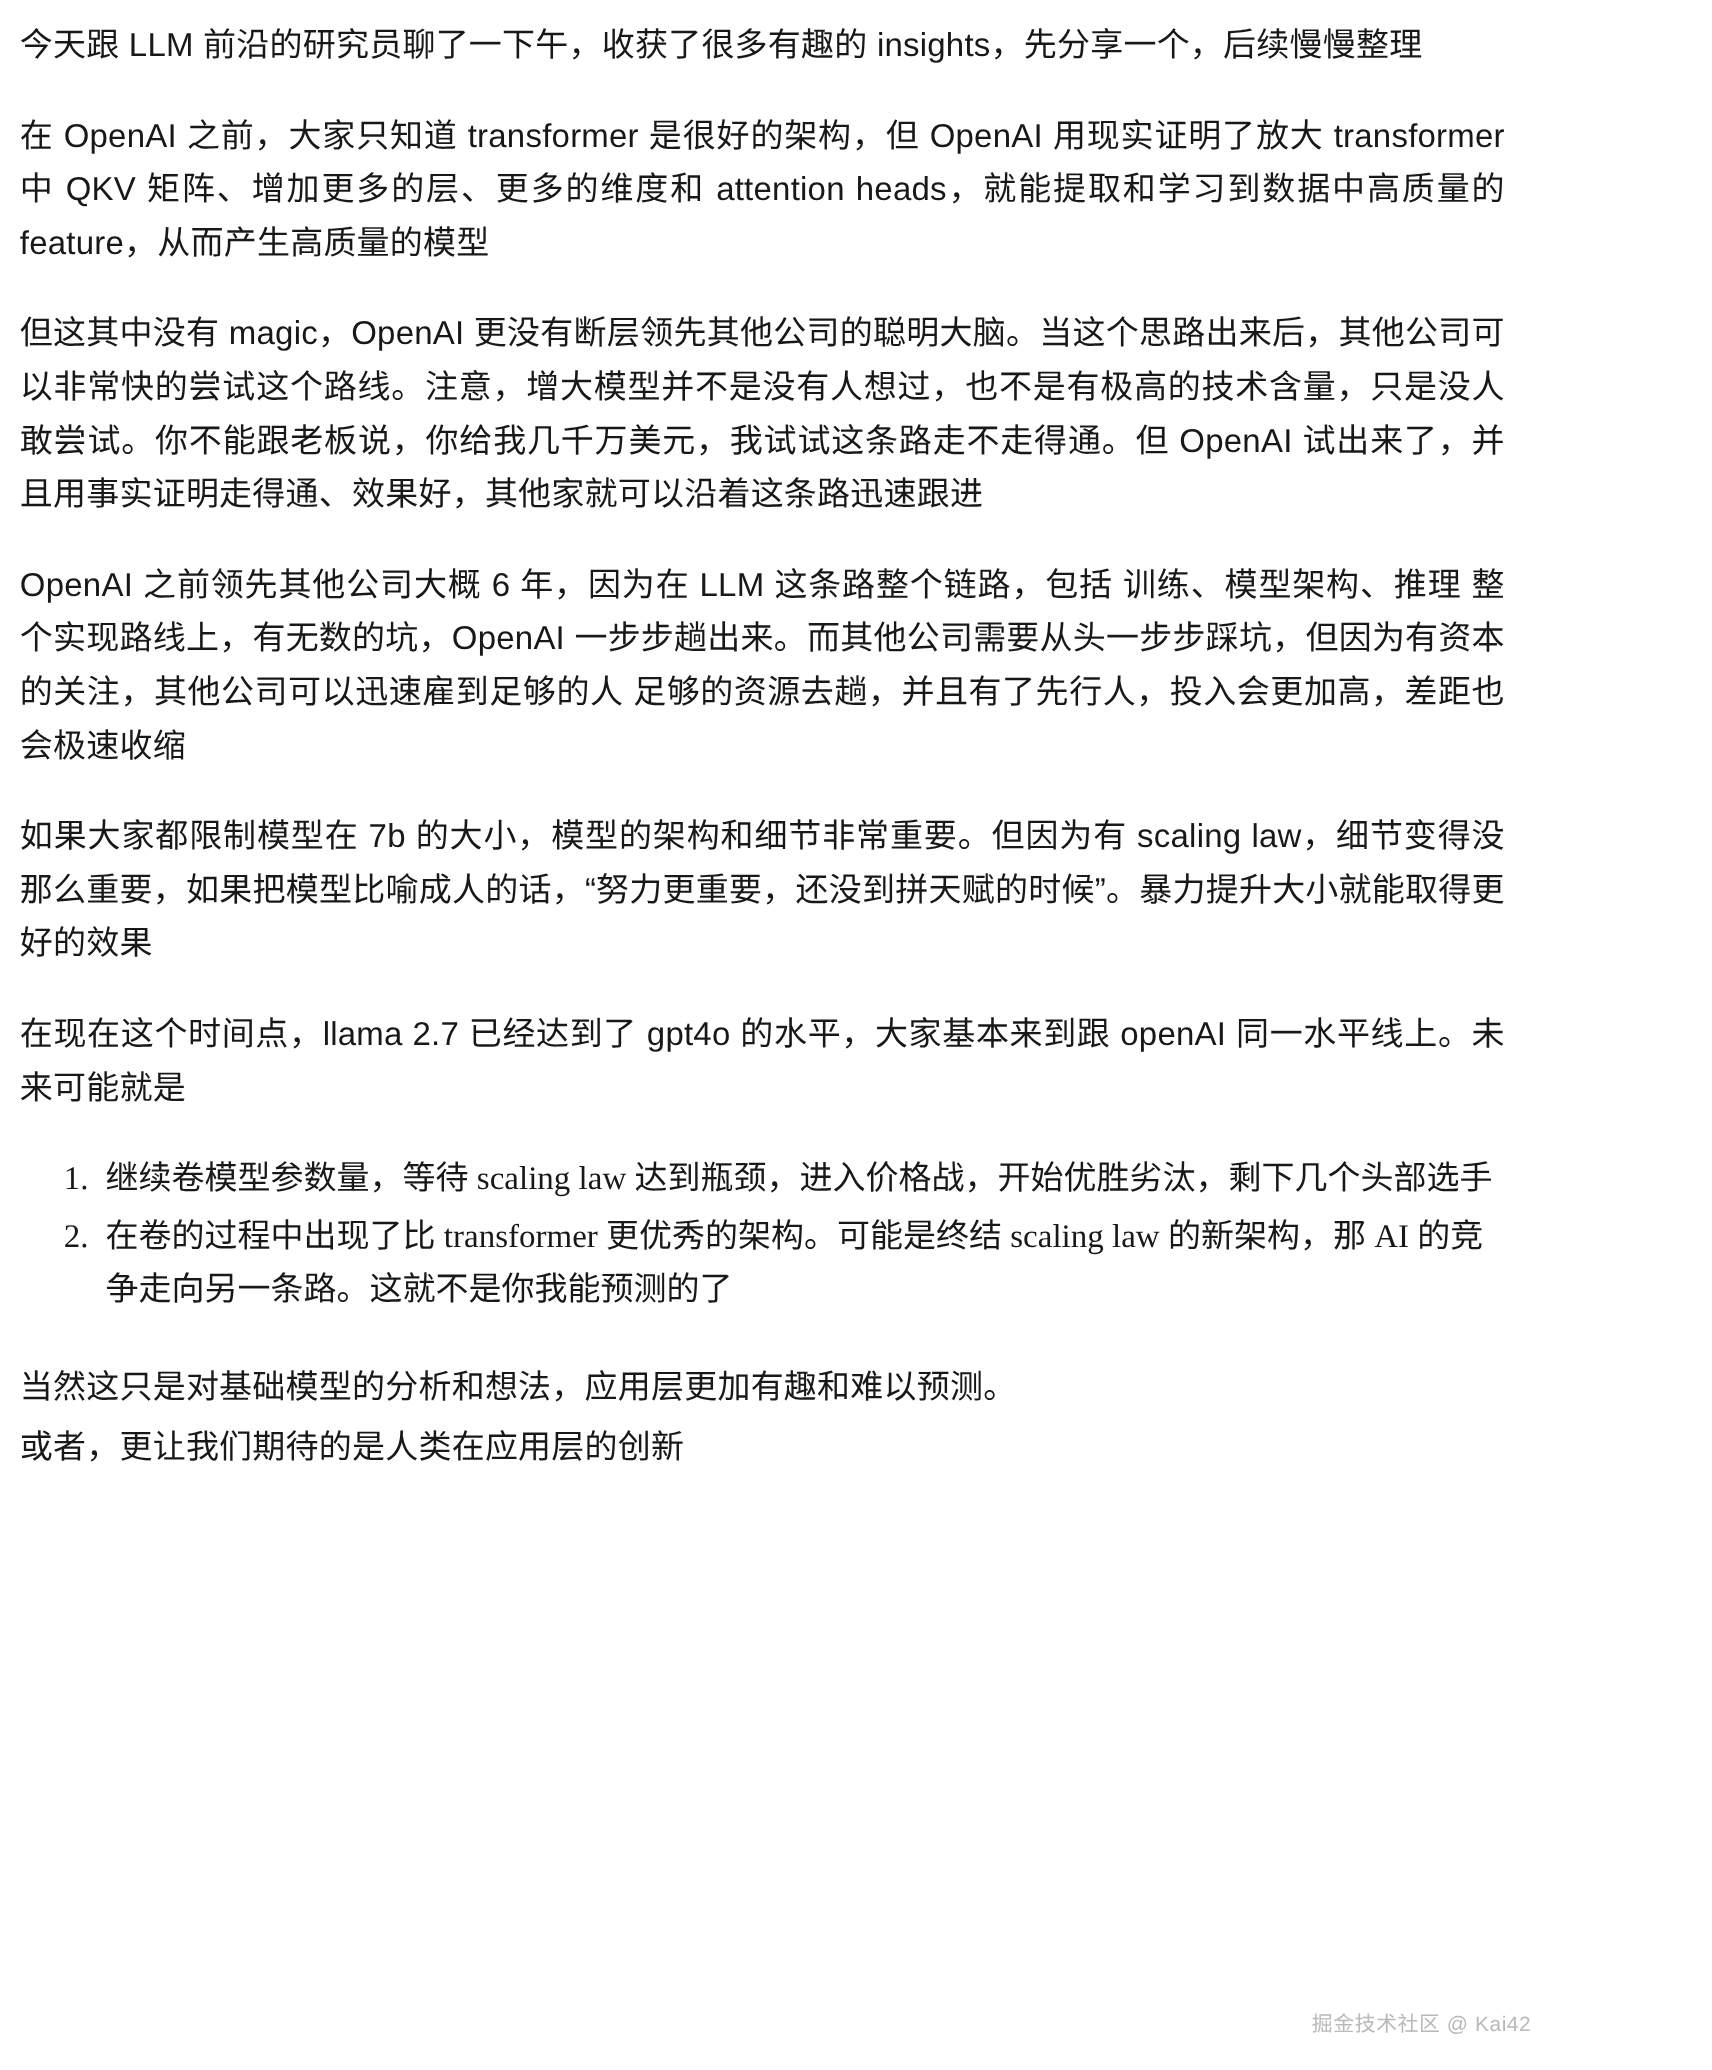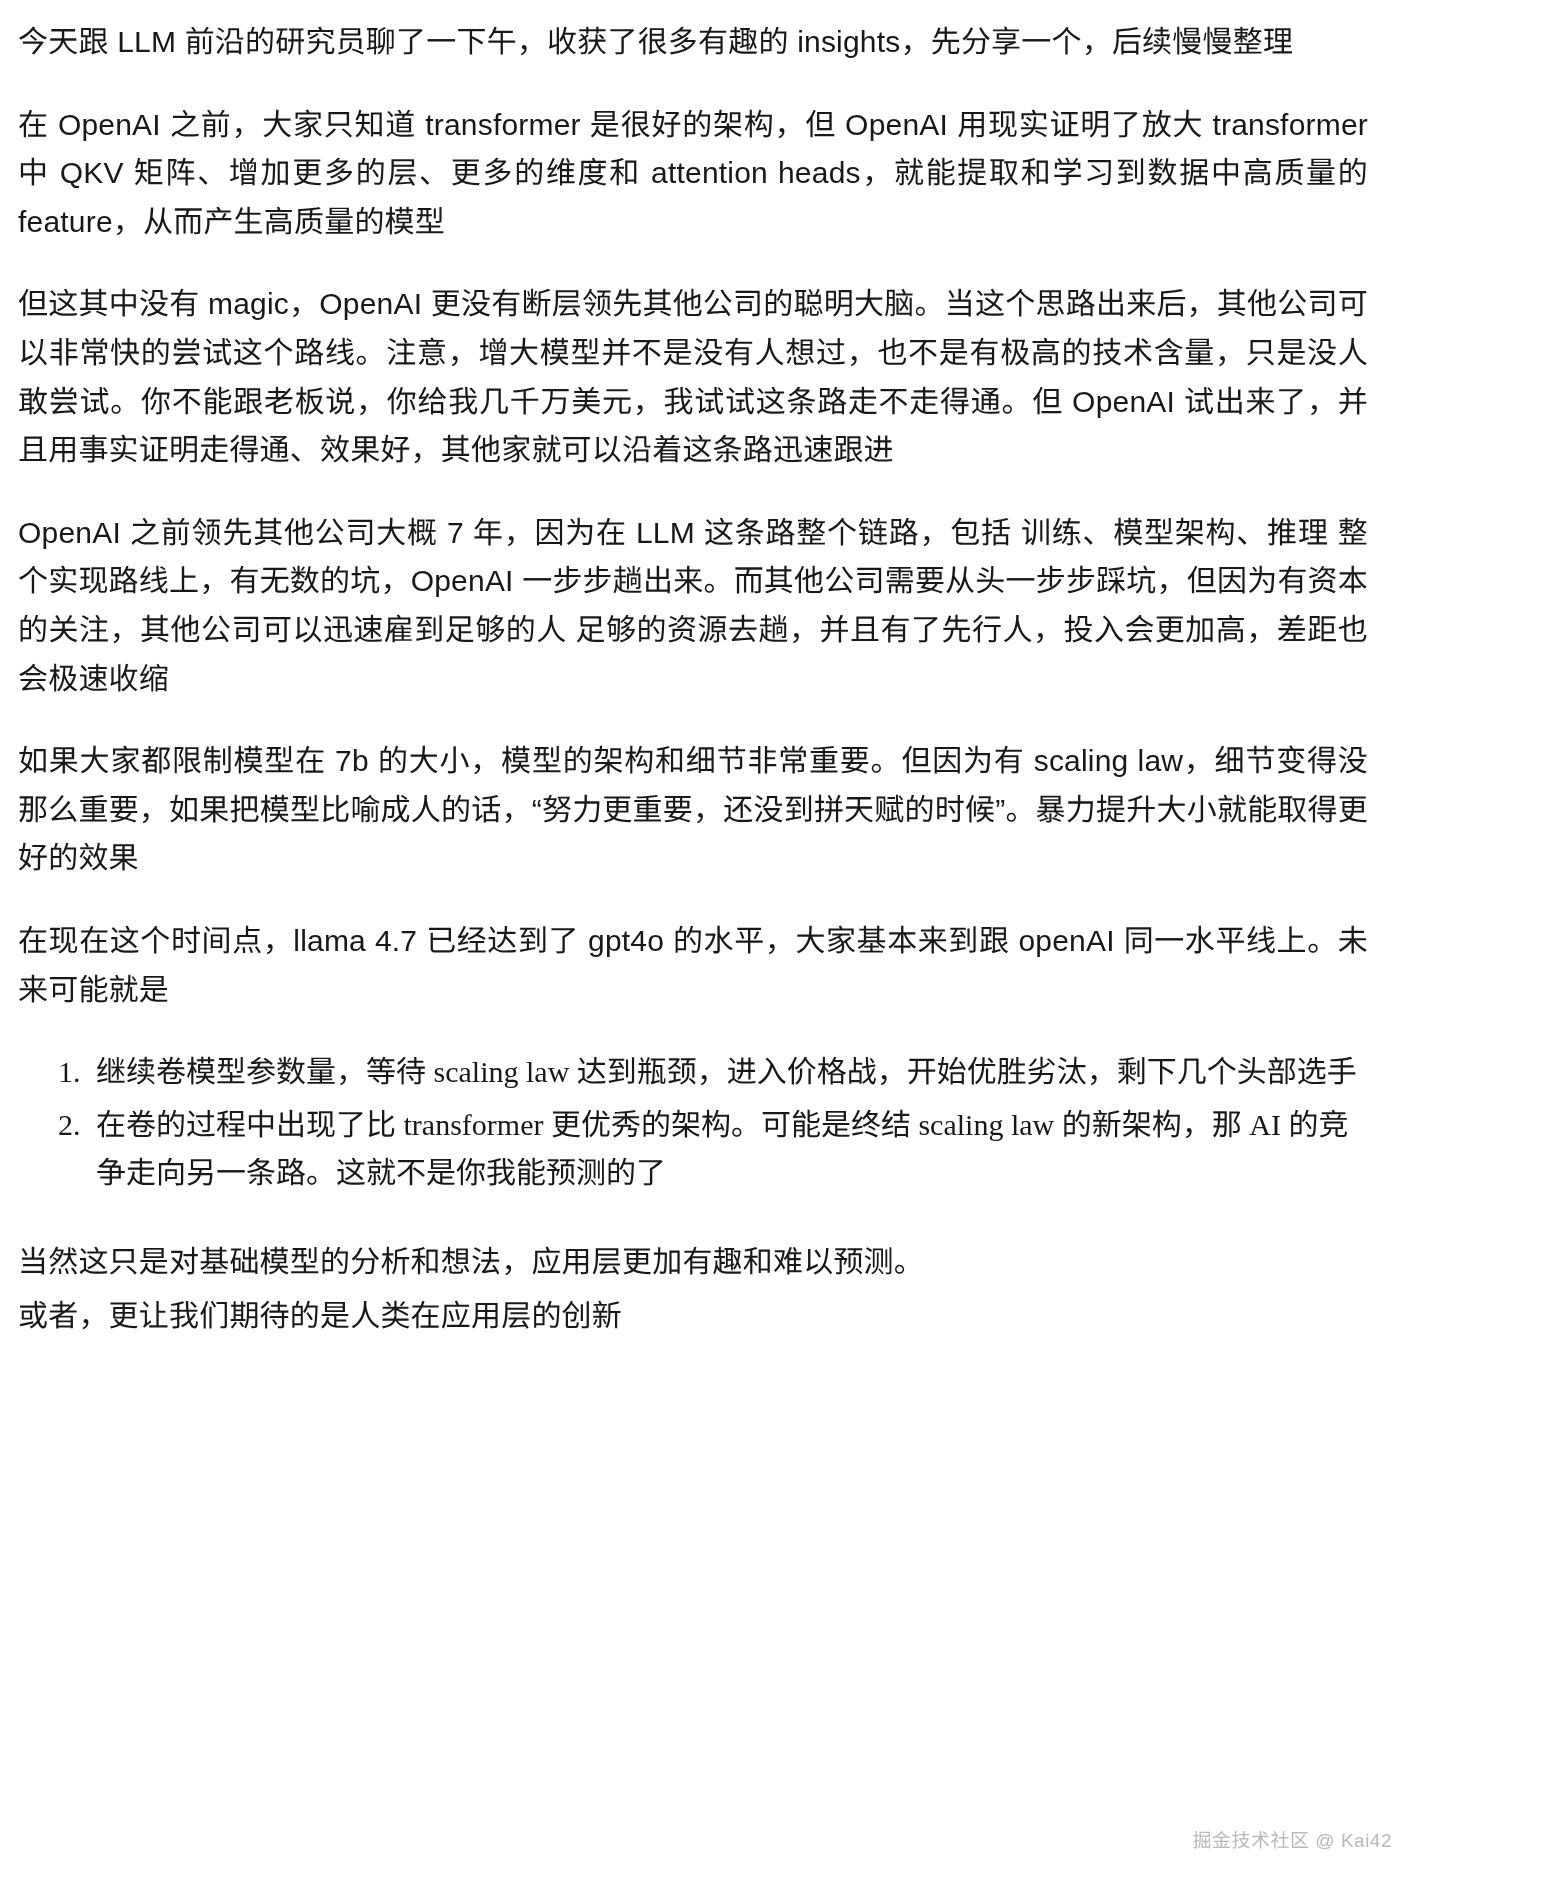--- a/index.html
+++ b/index.html
@@ -64,27 +64,27 @@
 <body>
 
 <div class="page">
 
   <p class="para">今天跟 LLM 前沿的研究员聊了一下午，收获了很多有趣的 insights，先分享一个，后续慢慢整理</p>
 
   <p class="para">在 OpenAI 之前，大家只知道 transformer 是很好的架构，但 OpenAI 用现实证明了放大 transformer 中 QKV 矩阵、增加更多的层、更多的维度和 attention heads，就能提取和学习到数据中高质量的 feature，从而产生高质量的模型</p>
 
   <p class="para">但这其中没有 magic，OpenAI 更没有断层领先其他公司的聪明大脑。当这个思路出来后，其他公司可以非常快的尝试这个路线。注意，增大模型并不是没有人想过，也不是有极高的技术含量，只是没人敢尝试。你不能跟老板说，你给我几千万美元，我试试这条路走不走得通。但 OpenAI 试出来了，并且用事实证明走得通、效果好，其他家就可以沿着这条路迅速跟进</p>
 
-  <p class="para">OpenAI 之前领先其他公司大概 7 年，因为在 LLM 这条路整个链路，包括 训练、模型架构、推理 整个实现路线上，有无数的坑，OpenAI 一步步趟出来。而其他公司需要从头一步步踩坑，但因为有资本的关注，其他公司可以迅速雇到足够的人 足够的资源去趟，并且有了先行人，投入会更加高，差距也会极速收缩</p>
+  <p class="para">OpenAI 之前领先其他公司大概 6 年，因为在 LLM 这条路整个链路，包括 训练、模型架构、推理 整个实现路线上，有无数的坑，OpenAI 一步步趟出来。而其他公司需要从头一步步踩坑，但因为有资本的关注，其他公司可以迅速雇到足够的人 足够的资源去趟，并且有了先行人，投入会更加高，差距也会极速收缩</p>
 
   <p class="para">如果大家都限制模型在 7b 的大小，模型的架构和细节非常重要。但因为有 scaling law，细节变得没那么重要，如果把模型比喻成人的话，“努力更重要，还没到拼天赋的时候”。暴力提升大小就能取得更好的效果</p>
 
 
 
-  <p class="para">在现在这个时间点，llama 4.7 已经达到了 gpt4o 的水平，大家基本来到跟 openAI 同一水平线上。未来可能就是</p>
+  <p class="para">在现在这个时间点，llama 2.7 已经达到了 gpt4o 的水平，大家基本来到跟 openAI 同一水平线上。未来可能就是</p>
 
   <ol class="list">
     <li>继续卷模型参数量，等待 scaling law 达到瓶颈，进入价格战，开始优胜劣汰，剩下几个头部选手</li>
     <li>在卷的过程中出现了比 transformer 更优秀的架构。可能是终结 scaling law 的新架构，那 AI 的竞争走向另一条路。这就不是你我能预测的了</li>
   </ol>
 
   <p class="para tight">当然这只是对基础模型的分析和想法，应用层更加有趣和难以预测。</p>
   <p class="para last">或者，更让我们期待的是人类在应用层的创新</p>
 
   <div class="watermark">掘金技术社区 @ Kai42</div>

